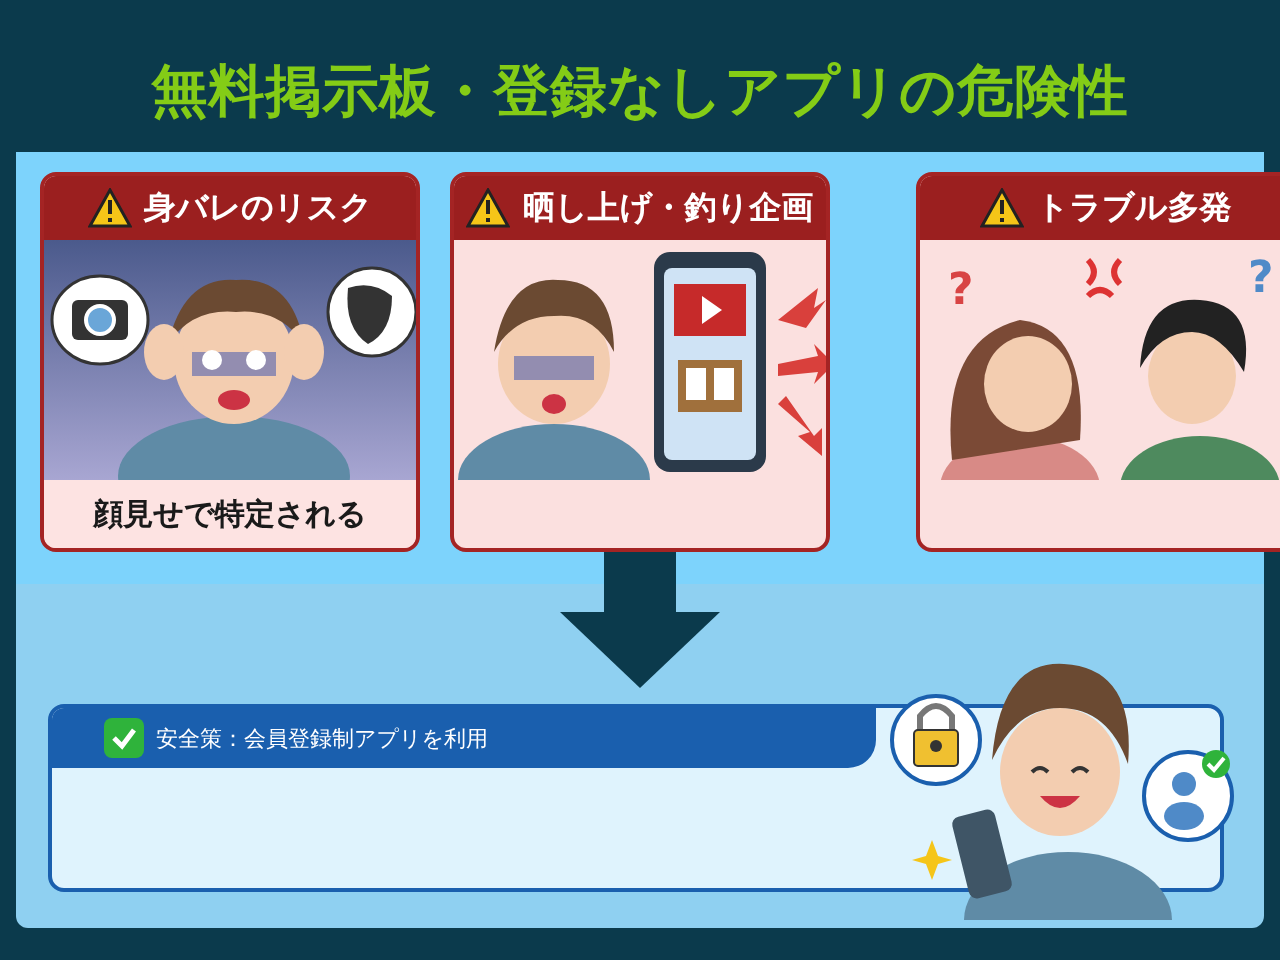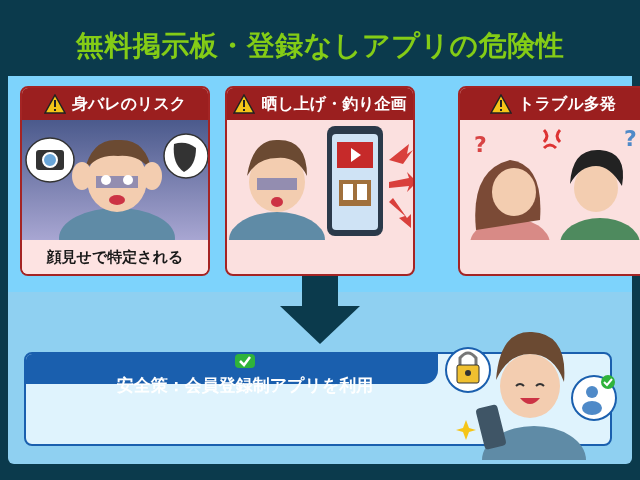--- a/index.html
+++ b/index.html
@@ -54,21 +54,21 @@
     background: #dff3fd;
     border: 2px solid #1a5fae;
     border-radius: 8px;
     overflow: hidden;
   }
   .safe-header {
     position: absolute; left: 0; top: 0; width: 412px; height: 30px;
     background: #1a5fae;
     border-radius: 0 0 14px 0;
     display: flex; align-items: center; padding-left: 26px; gap: 6px;
-    color: #fff; font-size: 17px; font-weight: bold; flex-direction: column;
+    color: #fff; font-size: 11px; font-weight: normal;
   }
   .check-icon {
     width: 20px; height: 20px; background: #2fb33b; border-radius: 4px;
     display: flex; align-items: center; justify-content: center;
   }
   .safe-body {
     position: absolute; left: 0; top: 40px; width: 412px; height: 46px;
     display: flex; align-items: center; justify-content: center;
     font-size: 20px; font-weight: bold; color: #111;
   }

